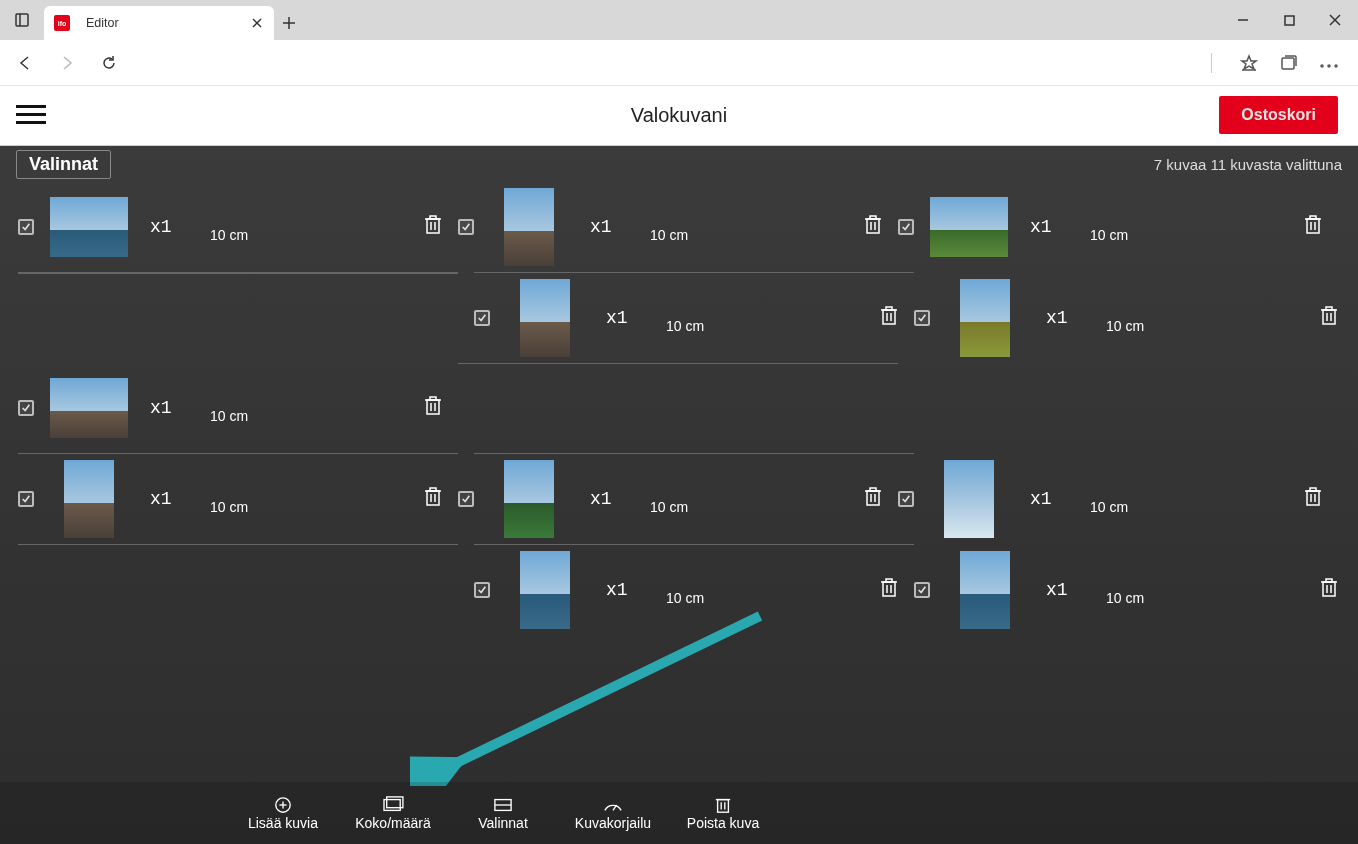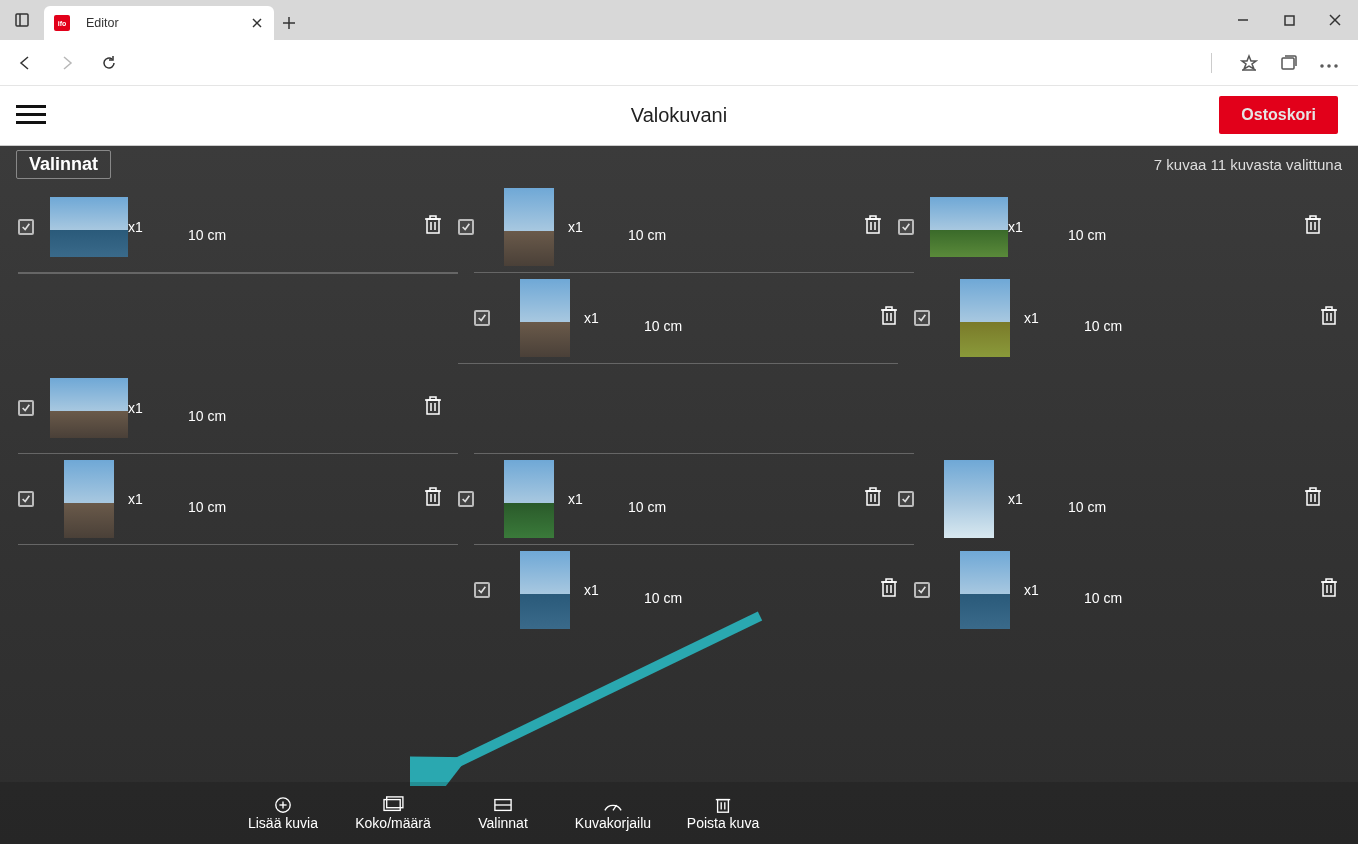--- a/index.html
+++ b/index.html
@@ -41,21 +41,21 @@
 .selection-count { margin-left: auto; color: #ddd; font-size: 15px; }
 
 .grid { display: flex; flex-wrap: wrap; padding: 0 10px; align-content: flex-start; }
 .card { width: 440px; height: 90px; display: flex; align-items: center; padding: 0 8px; }
 .sep { width: 440px; margin: 0 8px; border: none; border-top: 1px solid #666; }
 
 .chk { width: 16px; height: 16px; border: 2px solid #bbb; border-radius: 2px; display: flex; align-items: center; justify-content: center; background: rgba(255,255,255,.08); cursor: pointer; margin-right: 16px; flex-shrink:0;}
 .chk svg { width: 10px; height: 10px; }
 .thumb { width: 78px; height: 60px; background: #5a8; flex-shrink:0; display:flex; align-items:flex-end;}
 .thumb.portrait { width: 50px; height: 78px; margin: 0 14px;}
-.qty { color: #fff; font-size: 14px; width: 60px; text-align: left; }
+.qty { color: #fff; font-size: 18px; width: 60px; text-align: left; margin-left: 22px; font-family: Liberation Mono, monospace;}
 .size { color: #fff; font-size: 14px; width: 90px; margin-top: 16px; }
 .del { margin-left: auto; cursor: pointer; }
 
 
 .thumb .sky { height: 55%; width: 100%; background: linear-gradient(#6fa8d6, #a8c8e0);}
 .thumb .land { height: 45%; width: 100%;}
 .thumb { flex-direction: column;}
 .land.sea { background: linear-gradient(#2a5a7a, #3a6a8a);}
 .land.rock { background: linear-gradient(#6a5a4a, #4a4038);}
 .land.green { background: linear-gradient(#3a6a2a, #5a8a3a);}

